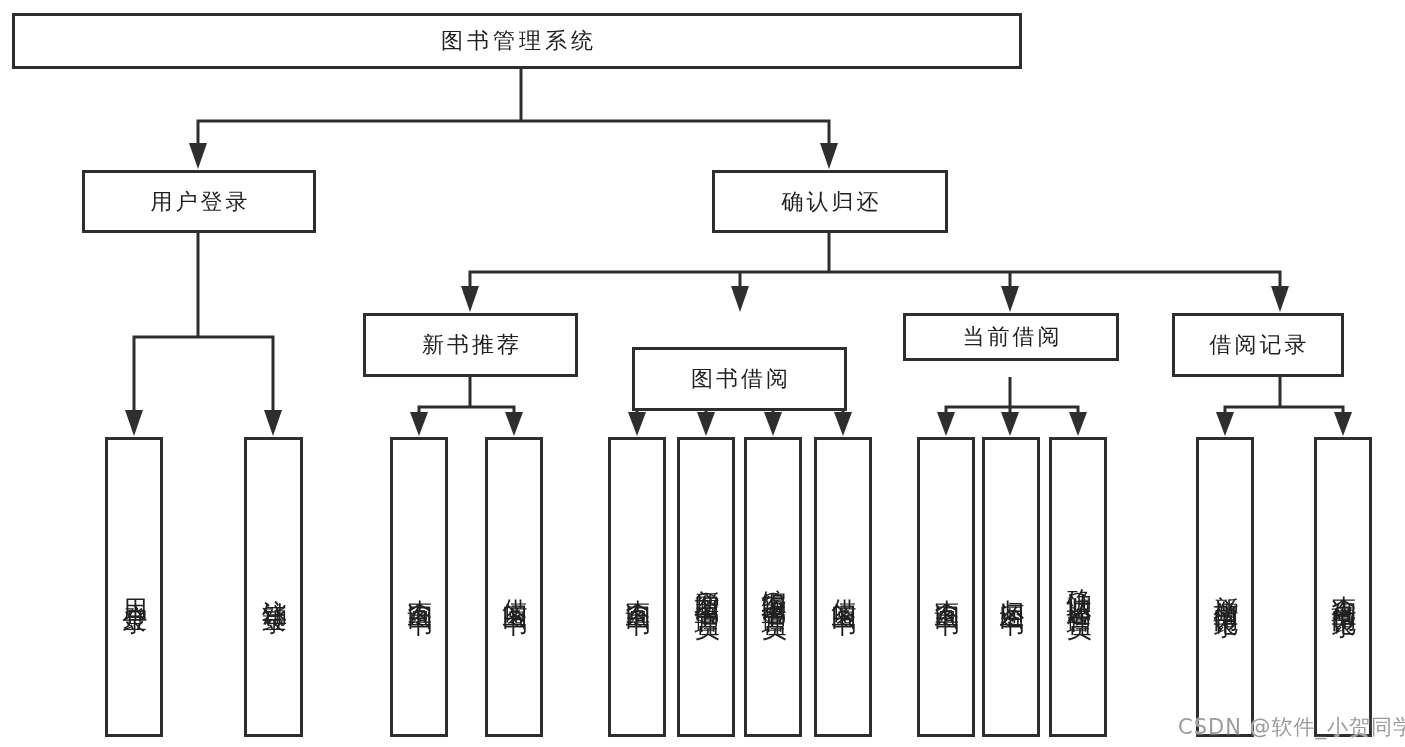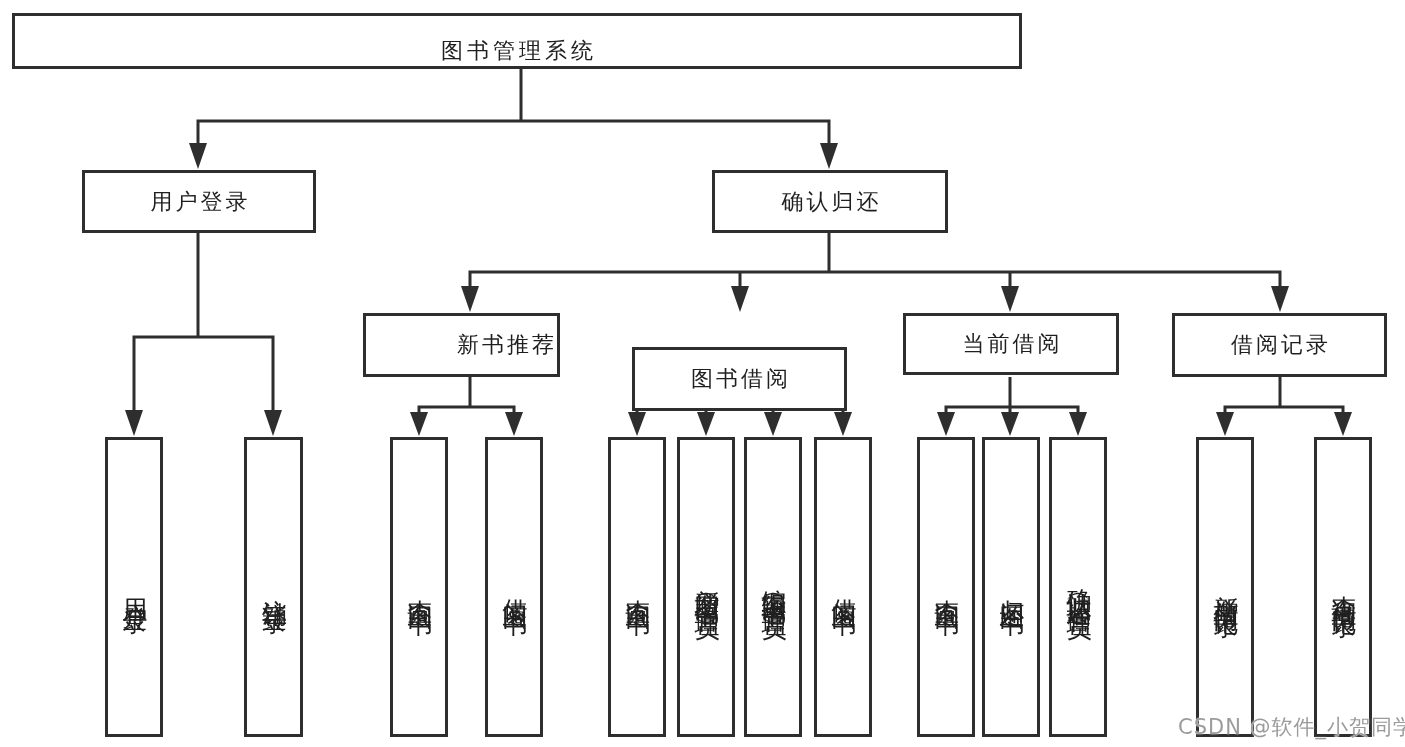--- a/index.html
+++ b/index.html
@@ -75,41 +75,41 @@
       <polygon points="764,412 782,412 773,436"></polygon>
       <polygon points="834,412 852,412 843,436"></polygon>
       <polygon points="937,412 955,412 946,436"></polygon>
       <polygon points="1001,412 1019,412 1010,436"></polygon>
       <polygon points="1069,412 1087,412 1078,436"></polygon>
       <polygon points="1216,412 1234,412 1225,436"></polygon>
       <polygon points="1334,412 1352,412 1343,436"></polygon>
     </g>
   </svg>
 
-  <div class="node root-node" style="left:12px; top:13px; width:1010px; height:56px;align-items:flex-end;">
+  <div class="node root-node" style="left:12px; top:13px; width:1010px; height:56px;">
     <span>图书管理系统</span>
   </div>
 
   <div class="node hlabel" style="left:82px; top:170px; width:234px; height:63px;">
     <span>用户登录</span>
   </div>
   <div class="node hlabel" style="left:712px; top:170px; width:236px; height:63px;">
     <span>确认归还</span>
   </div>
 
-  <div class="node hlabel" style="left:363px; top:313px; width:197px; height:64px;justify-content:flex-end;">
+  <div class="node hlabel" style="left:363px; top:313px; width:215px; height:64px;">
     <span>新书推荐</span>
   </div>
   <div class="node hlabel" style="left:632px; top:313px; width:215px; height:64px;margin-top:34px;">
     <span>图书借阅</span>
   </div>
-  <div class="node hlabel" style="left:903px; top:313px; width:216px; height:62px;">
+  <div class="node hlabel" style="left:903px; top:313px; width:216px; height:48px;">
     <span>当前借阅</span>
   </div>
-  <div class="node hlabel" style="left:1172px; top:313px; width:215px; height:64px;">
+  <div class="node hlabel" style="left:1172px; top:313px; width:172px; height:64px;">
     <span>借阅记录</span>
   </div>
 
   <div class="node leaf" style="left:105px; top:437px; width:58px; height:300px;">
     <span class="vtext">用户登录</span>
   </div>
   <div class="node leaf" style="left:244px; top:437px; width:59px; height:300px;">
     <span class="vtext">注销登录</span>
   </div>
 

